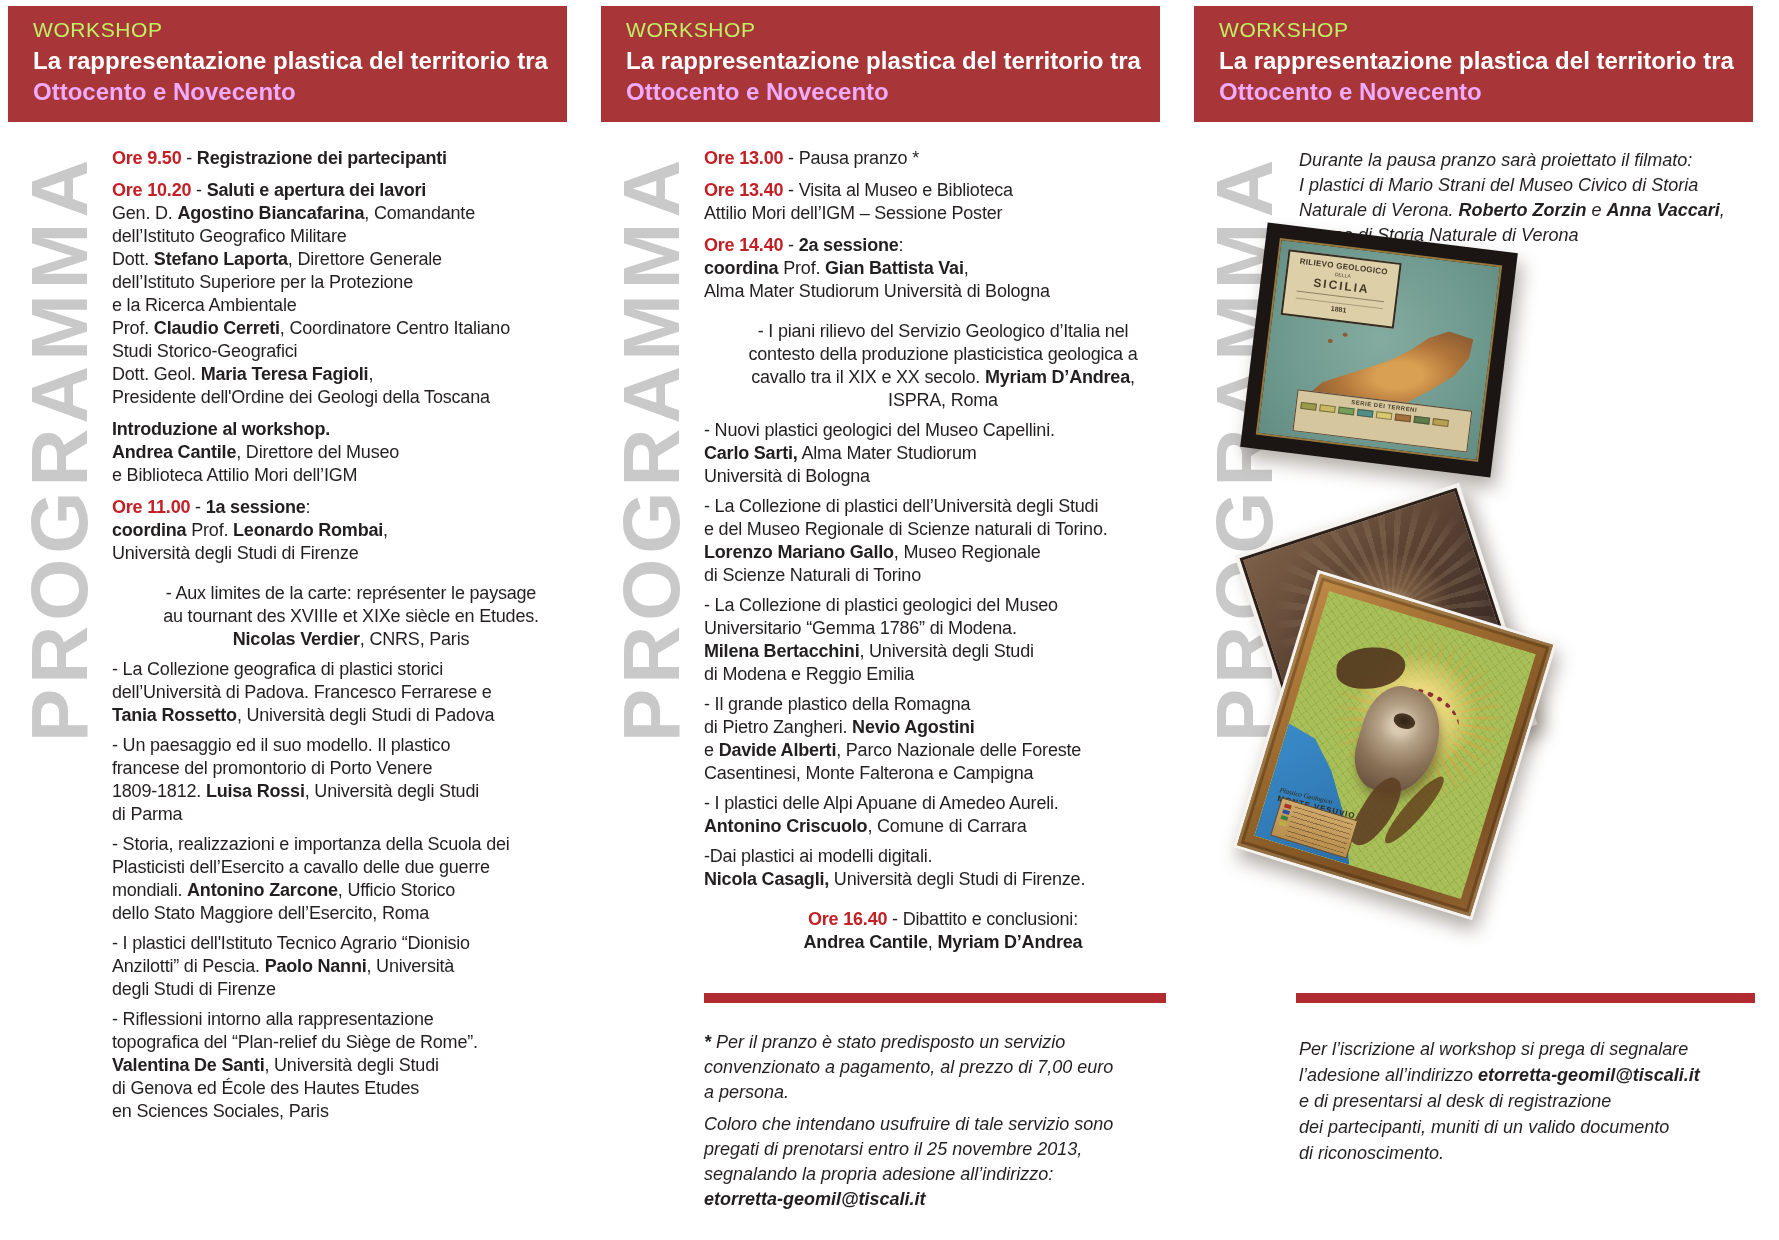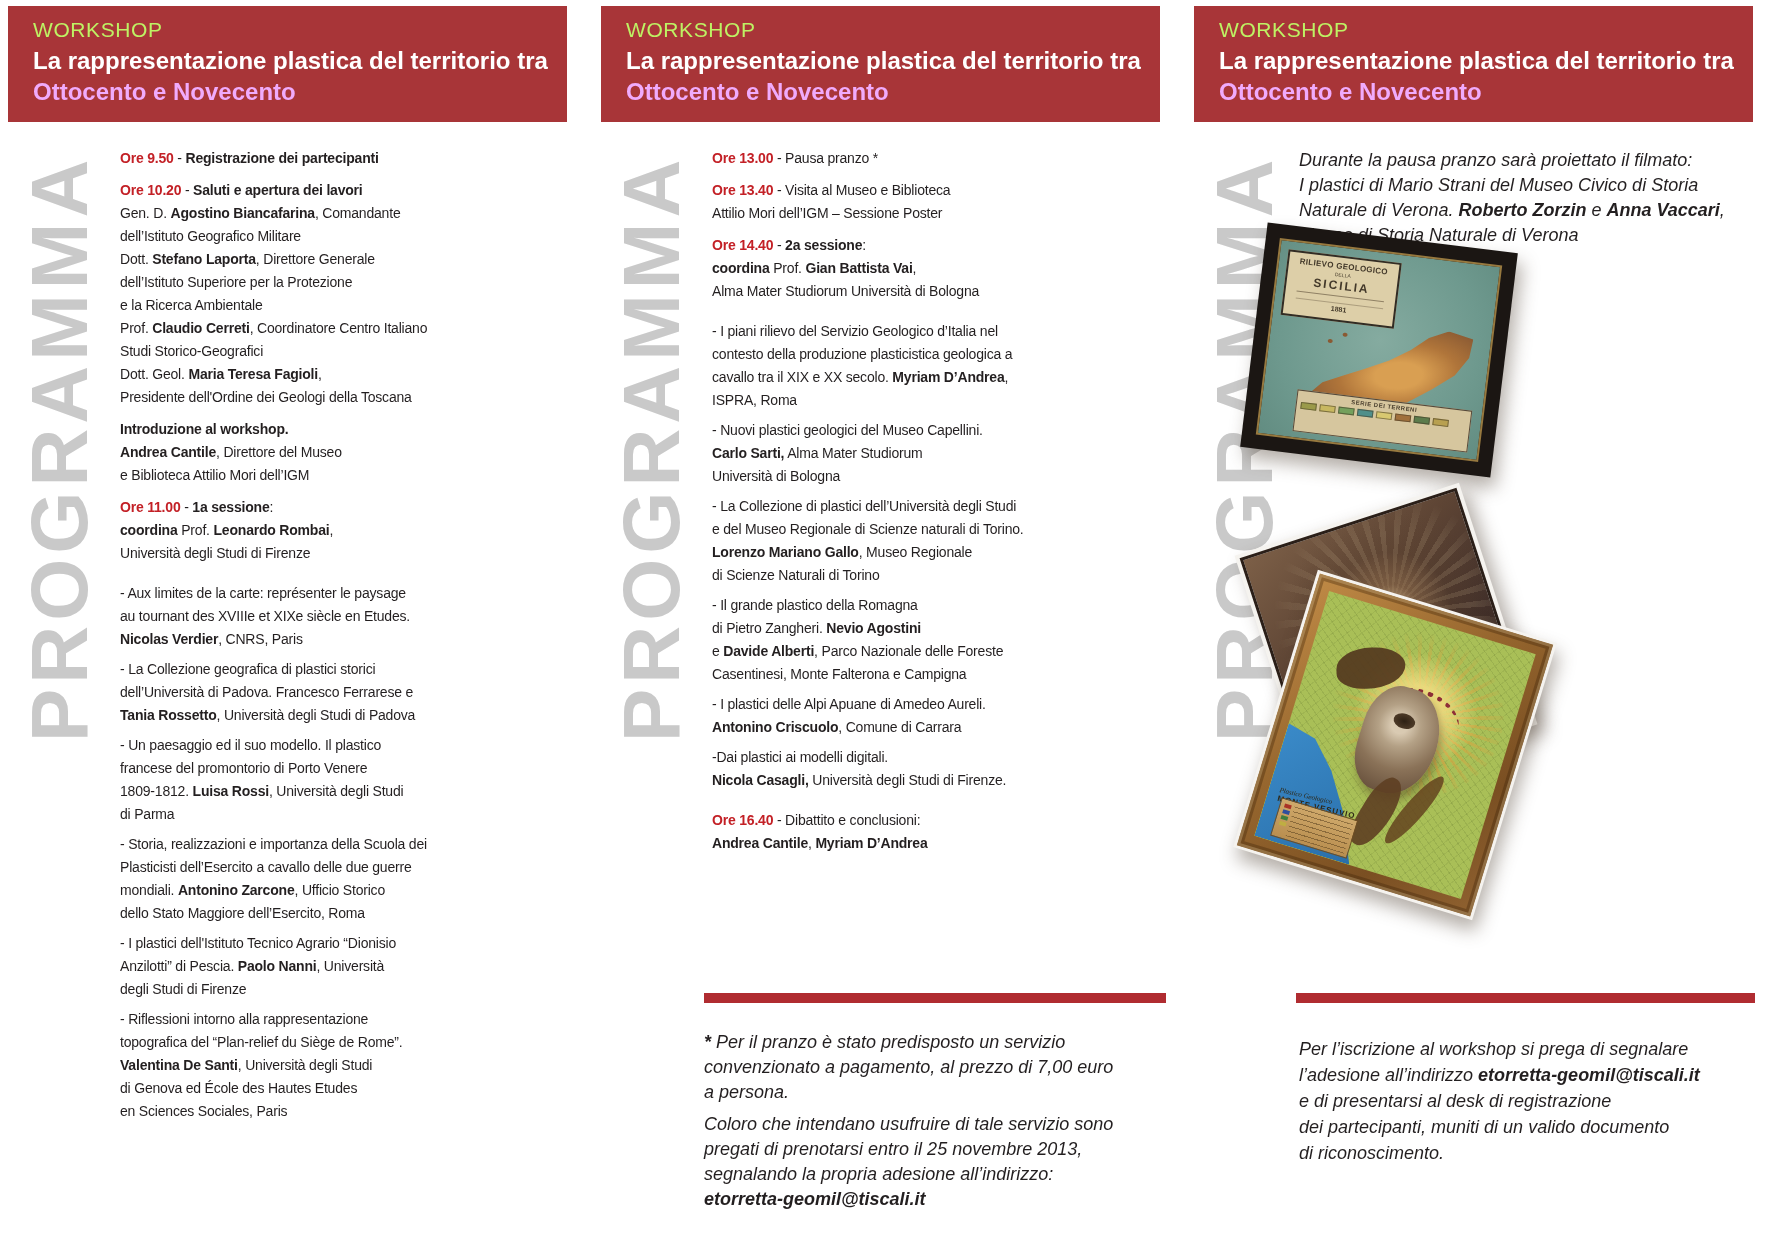--- a/index.html
+++ b/index.html
@@ -16,26 +16,26 @@
 
   
   .vtext{position:absolute;transform:rotate(-90deg);transform-origin:top left;
          font-size:80px;font-weight:700;letter-spacing:5px;color:var(--program-gray,#c9c9c9);
          white-space:nowrap;line-height:1;}
   #v1{left:20px;top:742px;}
   #v2{left:612px;top:742px;}
   #v3{left:1205px;top:742px;}
 
   
-  .content{position:absolute;width:478px;font-size:14px;line-height:23px;letter-spacing:-.2px;margin-left:8px;}
+  .content{position:absolute;width:478px;font-size:18px;line-height:23px;letter-spacing:-.2px;}
   #c1{left:112px;top:147px;}
   #c2{left:704px;top:147px;}
   .block{margin:0 0 9px 0;}
   .item{margin:0 0 7px 0;}
-  .first-item{margin-top:17px;}
+  .first-item{margin-top:17px;text-align:center;}
   .b{font-weight:700;}
   .r{color:var(--accent-red,#c32026);}
 
   .divider{position:absolute;height:10px;background:var(--divider-red,#b02c31);}
   #div2{left:704px;top:993px;width:462px;}
   #div3{left:1296px;top:993px;width:459px;z-index:1;}
 
   #foot2{left:704px;top:1030px;width:478px;position:absolute;font-size:18px;line-height:25px;
          font-style:italic;}
   #foot2 .block{margin-bottom:7px;}
@@ -164,20 +164,21 @@
     <p class="item"><span>- Riflessioni intorno alla rappresentazione</span><br><span>topografica del “Plan-relief du Siège de Rome”.</span><br><span class="b">Valentina De Santi</span><span>, Università degli Studi</span><br><span>di Genova ed École des Hautes Etudes</span><br><span>en Sciences Sociales, Paris</span></p>
   </div>
 
   <div class="content" id="c2">
     <p class="block"><span class="b r">Ore 13.00</span><span> - Pausa pranzo *</span></p>
     <p class="block"><span class="b r">Ore 13.40</span><span> - Visita al Museo e Biblioteca</span><br><span>Attilio Mori dell’IGM – Sessione Poster</span></p>
     <p class="block"><span class="b r">Ore 14.40</span><span> - </span><span class="b">2a sessione</span><span>:</span><br><span class="b">coordina</span><span> Prof. </span><span class="b">Gian Battista Vai</span><span>,</span><br><span>Alma Mater Studiorum Università di Bologna</span></p>
     <p class="item first-item"><span>- I piani rilievo del Servizio Geologico d’Italia nel</span><br><span>contesto della produzione plasticistica geologica a</span><br><span>cavallo tra il XIX e XX secolo. </span><span class="b">Myriam D’Andrea</span><span>,</span><br><span>ISPRA, Roma</span></p>
     <p class="item"><span>- Nuovi plastici geologici del Museo Capellini.</span><br><span class="b">Carlo Sarti,</span><span> Alma Mater Studiorum</span><br><span>Università di Bologna</span></p>
     <p class="item"><span>- La Collezione di plastici dell’Università degli Studi</span><br><span>e del Museo Regionale di Scienze naturali di Torino.</span><br><span class="b">Lorenzo Mariano Gallo</span><span>, Museo Regionale</span><br><span>di Scienze Naturali di Torino</span></p>
+    <p class="item"><span>- La Collezione di plastici geologici del Museo</span><br><span>Universitario “Gemma 1786” di Modena.</span><br><span class="b">Milena Bertacchini</span><span>, Università degli Studi</span><br><span>di Modena e Reggio Emilia</span></p>
     <p class="item"><span>- Il grande plastico della Romagna</span><br><span>di Pietro Zangheri. </span><span class="b">Nevio Agostini</span><br><span>e </span><span class="b">Davide Alberti</span><span>, Parco Nazionale delle Foreste</span><br><span>Casentinesi, Monte Falterona e Campigna</span></p>
     <p class="item"><span>- I plastici delle Alpi Apuane di Amedeo Aureli.</span><br><span class="b">Antonino Criscuolo</span><span>, Comune di Carrara</span></p>
     <p class="item"><span>-Dai plastici ai modelli digitali.</span><br><span class="b">Nicola Casagli,</span><span> Università degli Studi di Firenze.</span></p>
     <p class="block first-item"><span class="b r">Ore 16.40</span><span> - Dibattito e conclusioni:</span><br><span class="b">Andrea Cantile</span><span>, </span><span class="b">Myriam D’Andrea</span></p>
   </div>
 
   <div class="divider" id="div2"></div>
   <div id="foot2">
     <p class="block"><span class="b">* </span><span>Per il pranzo è stato predisposto un servizio</span><br><span>convenzionato a pagamento, al prezzo di 7,00 euro</span><br><span>a persona.</span></p>
     <p class="block"><span>Coloro che intendano usufruire di tale servizio sono</span><br><span>pregati di prenotarsi entro il 25 novembre 2013,</span><br><span>segnalando la propria adesione all’indirizzo:</span><br><span class="b">etorretta-geomil@tiscali.it</span></p>

